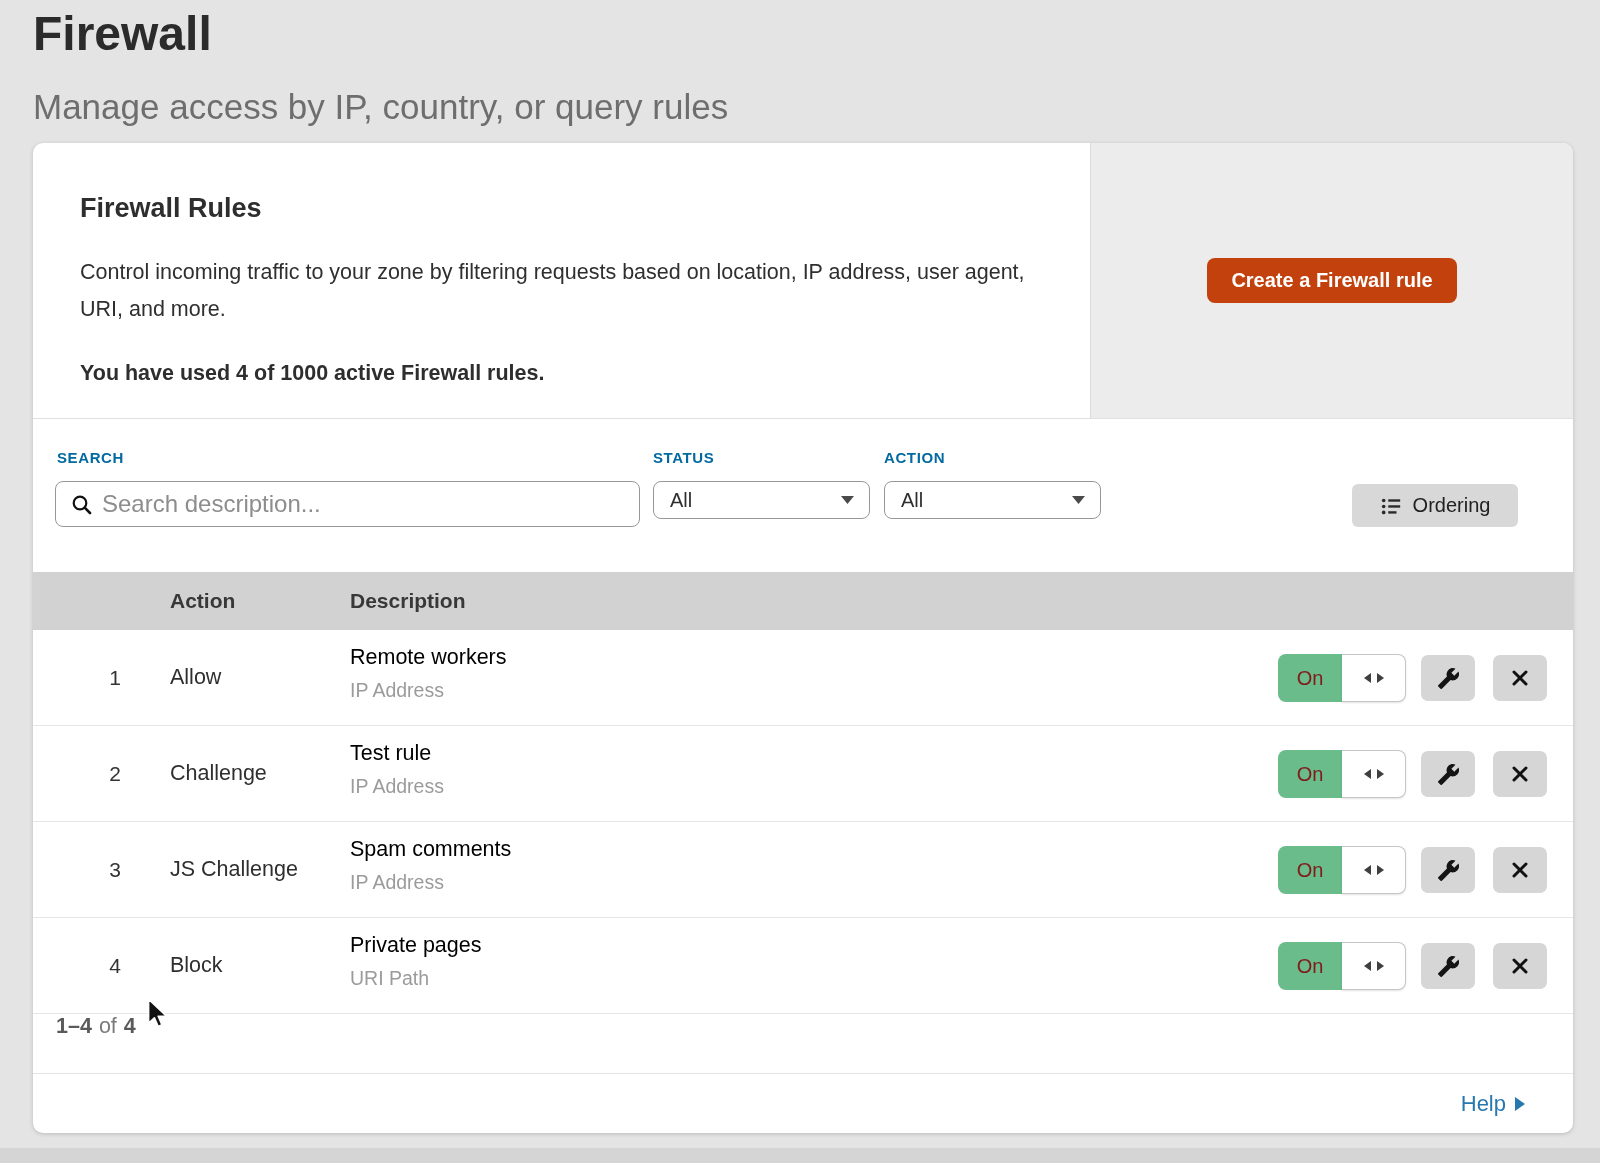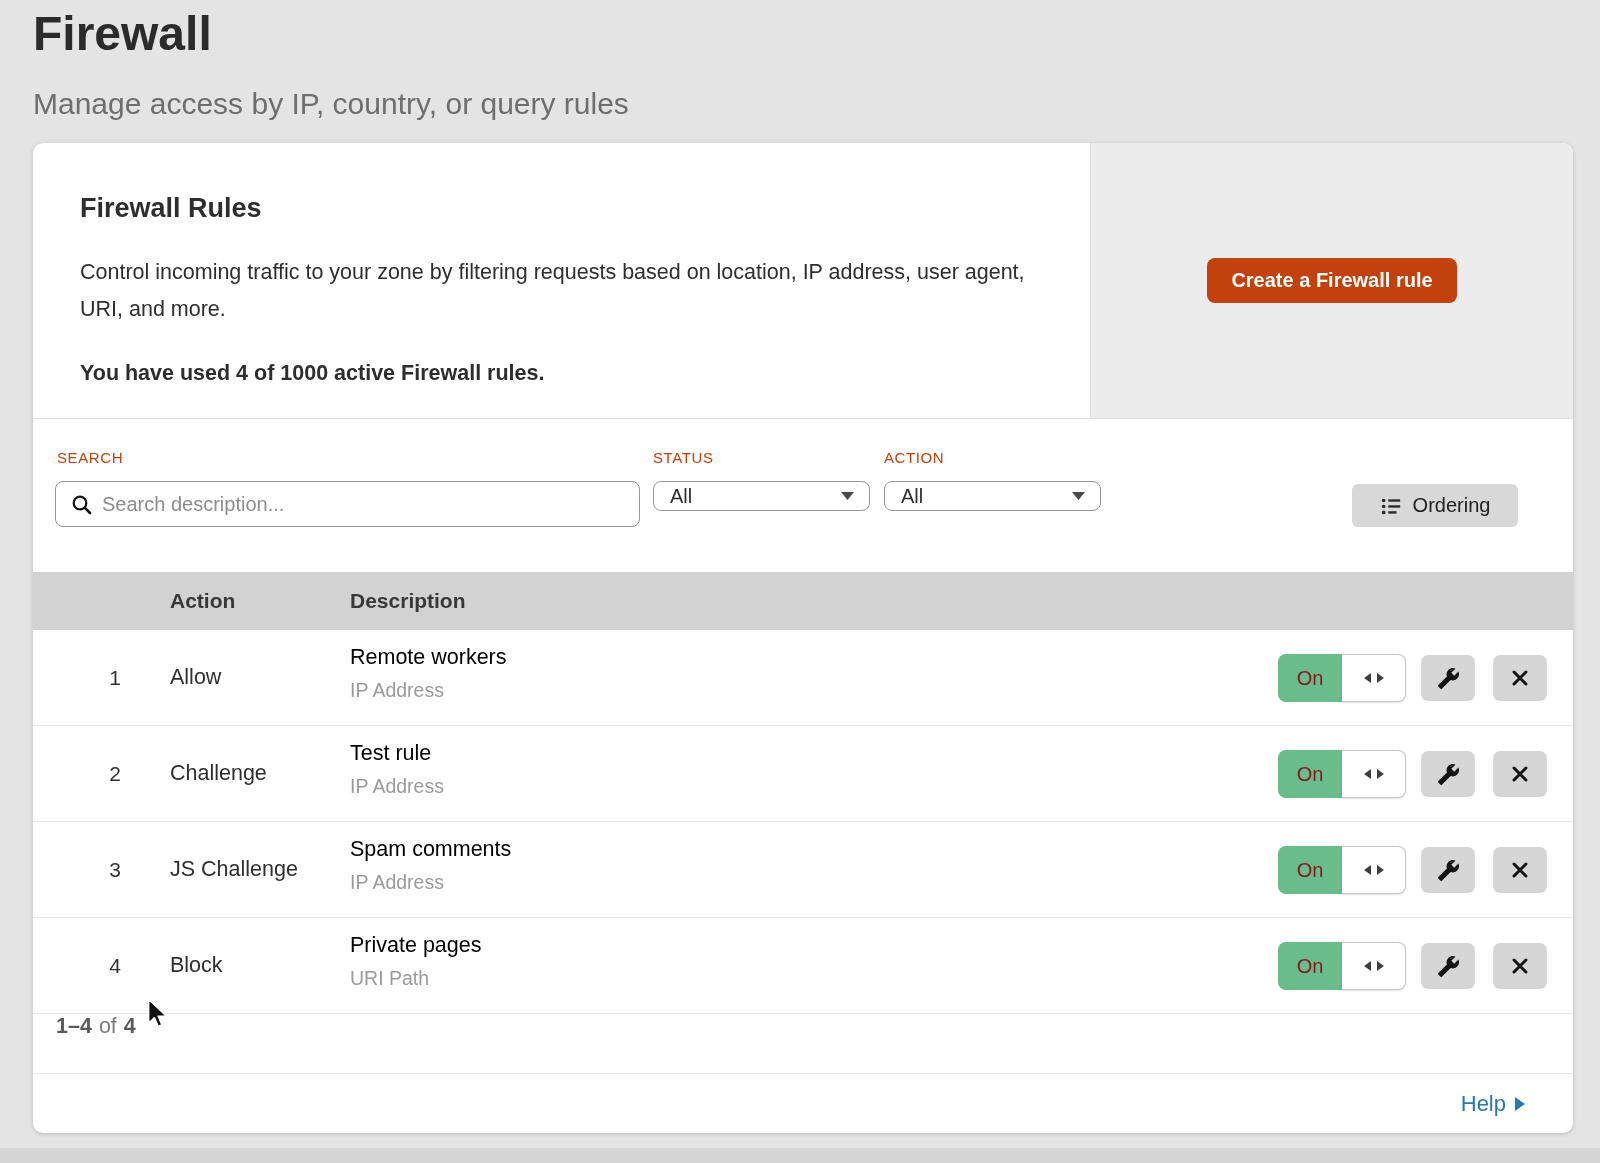--- a/index.html
+++ b/index.html
@@ -8,21 +8,21 @@
     position:relative; overflow:hidden;
     background:#e4e4e4;
     font-family:"Liberation Sans", sans-serif;
     color:#333;
   }
   .bottom-strip { position:absolute; left:0; bottom:0; width:100%; height:15px; background:#d5d5d5; }
 
   
   .page-header { position:absolute; left:33px; top:6px; }
   .page-title { font-size:48px; font-weight:700; color:#2b2b2b; }
-  .page-subtitle { margin-top:26px; font-size:30px; color:#6e6e6e; }
+  .page-subtitle { margin-top:26px; font-size:35px; color:#6e6e6e; }
 
   
   .card {
     position:absolute; left:33px; top:143px; width:1540px; height:990px;
     background:#fff; border-radius:10px;
     box-shadow:0 1px 4px rgba(0,0,0,.18);
   }
 
   
   .header-section {
@@ -39,33 +39,33 @@
   .rules-desc { margin-top:30px; font-size:21.5px; line-height:37px; color:#2f2f2f; max-width:950px; }
   .rules-usage { margin-top:33px; font-size:21.5px; font-weight:bold; color:#2e2e2e; }
   .create-btn {
     width:250px; height:45px; background:#c2410c; color:#fff;
     font-size:20px; font-weight:bold; font-family:inherit;
     border:none; border-radius:8px; cursor:pointer;
     display:flex; align-items:center; justify-content:center;
   }
 
   
-  .filter-label { position:absolute; font-size:15px; font-weight:normal; color:#c2410c; letter-spacing:.6px; }
+  .filter-label { position:absolute; font-size:15px; font-weight:bold; color:#0369a1; letter-spacing:.6px; }
   .lbl-search { left:24px;  top:306px; }
   .lbl-status { left:620px; top:306px; }
   .lbl-action { left:851px; top:306px; }
   .search-wrap { position:absolute; left:22px; top:338px; width:585px; height:46px; }
   .search-wrap svg { position:absolute; left:15px; top:12px; }
   .search-input {
     width:100%; height:100%; border:1.5px solid #979797; border-radius:8px;
-    font-size:20px; font-family:inherit; color:#333; padding:0 14px 0 46px; background:#fff; outline:none;
+    font-size:24px; font-family:inherit; color:#333; padding:0 14px 0 46px; background:#fff; outline:none;
   }
   .search-input::placeholder { color:#8d8d8d; }
   .select-box {
-    position:absolute; top:338px; width:217px; height:30px;
+    position:absolute; top:338px; width:217px; height:38px;
     border:1.5px solid #979797; border-radius:8px; background:#fff;
     display:flex; align-items:center; justify-content:space-between;
     padding:0 15px 0 16px; font-size:20px; color:#2f2f2f; cursor:pointer;
   }
   .sel-status { left:620px; }
   .sel-action { left:851px; }
   .ordering-btn {
     position:absolute; left:1319px; top:341px; width:166px; height:43px;
     background:#d8d8d8; border:none; border-radius:6px; cursor:pointer;
     display:flex; align-items:center; justify-content:center; gap:11px;

